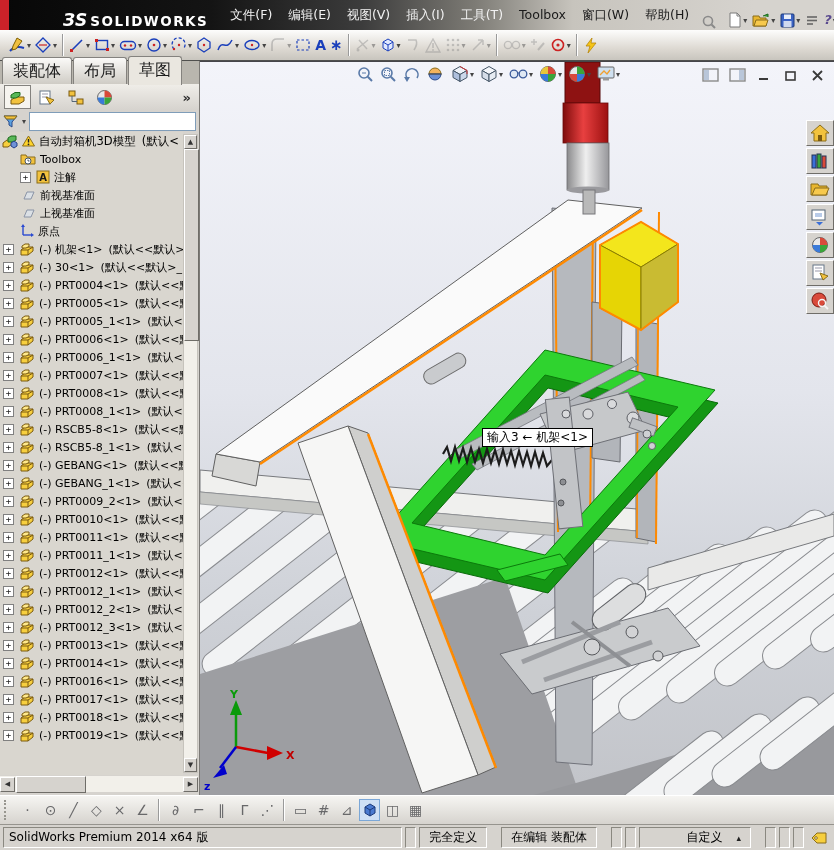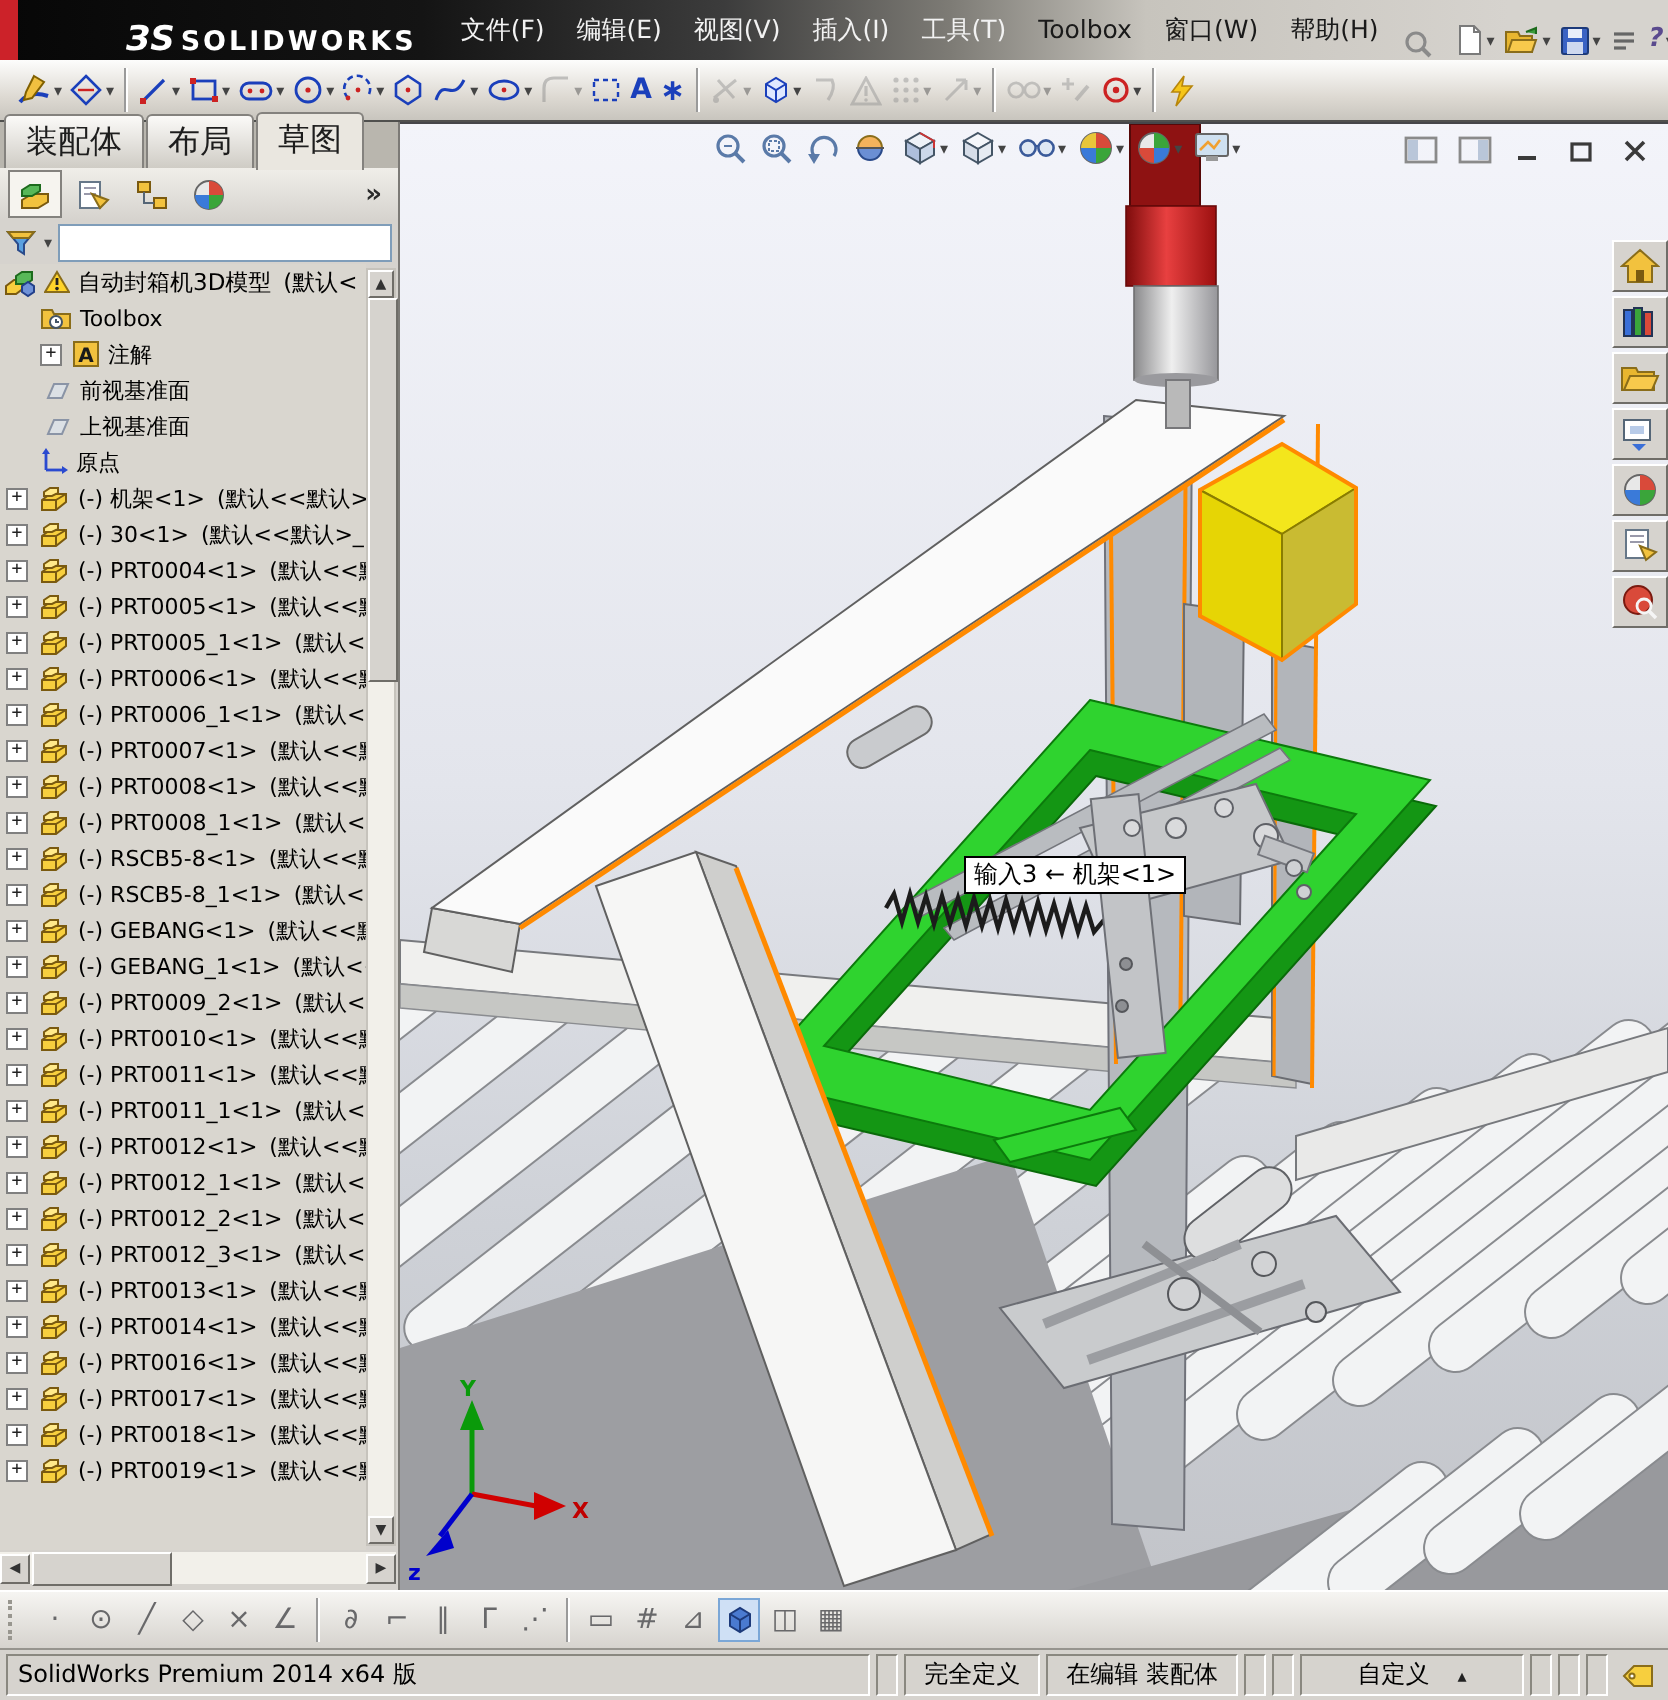--- a/index.html
+++ b/index.html
@@ -73,21 +73,21 @@
   
   .snapbar{position:absolute;left:0;top:795px;width:834px;height:29px;box-sizing:border-box;
     background:linear-gradient(#f6f5f2,#d6d3ce);border-top:1px solid #fff;display:flex;align-items:center;padding-left:4px;gap:2px;}
   .grip{width:4px;height:20px;border-left:2px dotted #98968f;margin-right:5px;}
   .snap{min-width:21px;height:22px;display:flex;align-items:center;justify-content:center;color:#68686a;font-size:14px;}
   .snap.active{background:#cfe0f5;border:1px solid #7ba7d7;box-sizing:border-box;}
   
   .statusbar{position:absolute;left:0;top:824px;width:834px;height:26px;background:#d6d3ce;border-top:1px solid #96948e;
     display:flex;align-items:center;font-size:12px;box-sizing:border-box;padding:2px 3px;}
   .sb-left{flex:1;height:19px;line-height:19px;padding-left:5px;border:1px solid;border-color:#8a8880 #fff #fff #8a8880;margin-right:3px;color:#000;white-space:nowrap;overflow:hidden;}
-  .sb-cell{height:19px;line-height:19px;padding:0 9px;border:1px solid;border-color:#8a8880 #fff #fff #8a8880;margin-right:3px;text-align:center;color:#000;white-space:nowrap;}
+  .sb-cell{height:19px;line-height:19px;padding:0 9px;border:1px solid;border-color:#8a8880 #fff #fff #8a8880;margin-right:14px;text-align:right;color:#000;white-space:nowrap;}
   .sb-mini{width:9px;height:19px;border:1px solid;border-color:#8a8880 #fff #fff #8a8880;margin-right:3px;}
   .sb-arrow{font-size:9px;margin-left:14px;color:#222;}
   .sb-tag{width:24px;height:19px;display:flex;align-items:center;justify-content:center;}
 </style>
 </head>
 <body>
 
 <div class="app">
 
   <div class="titlebar">

